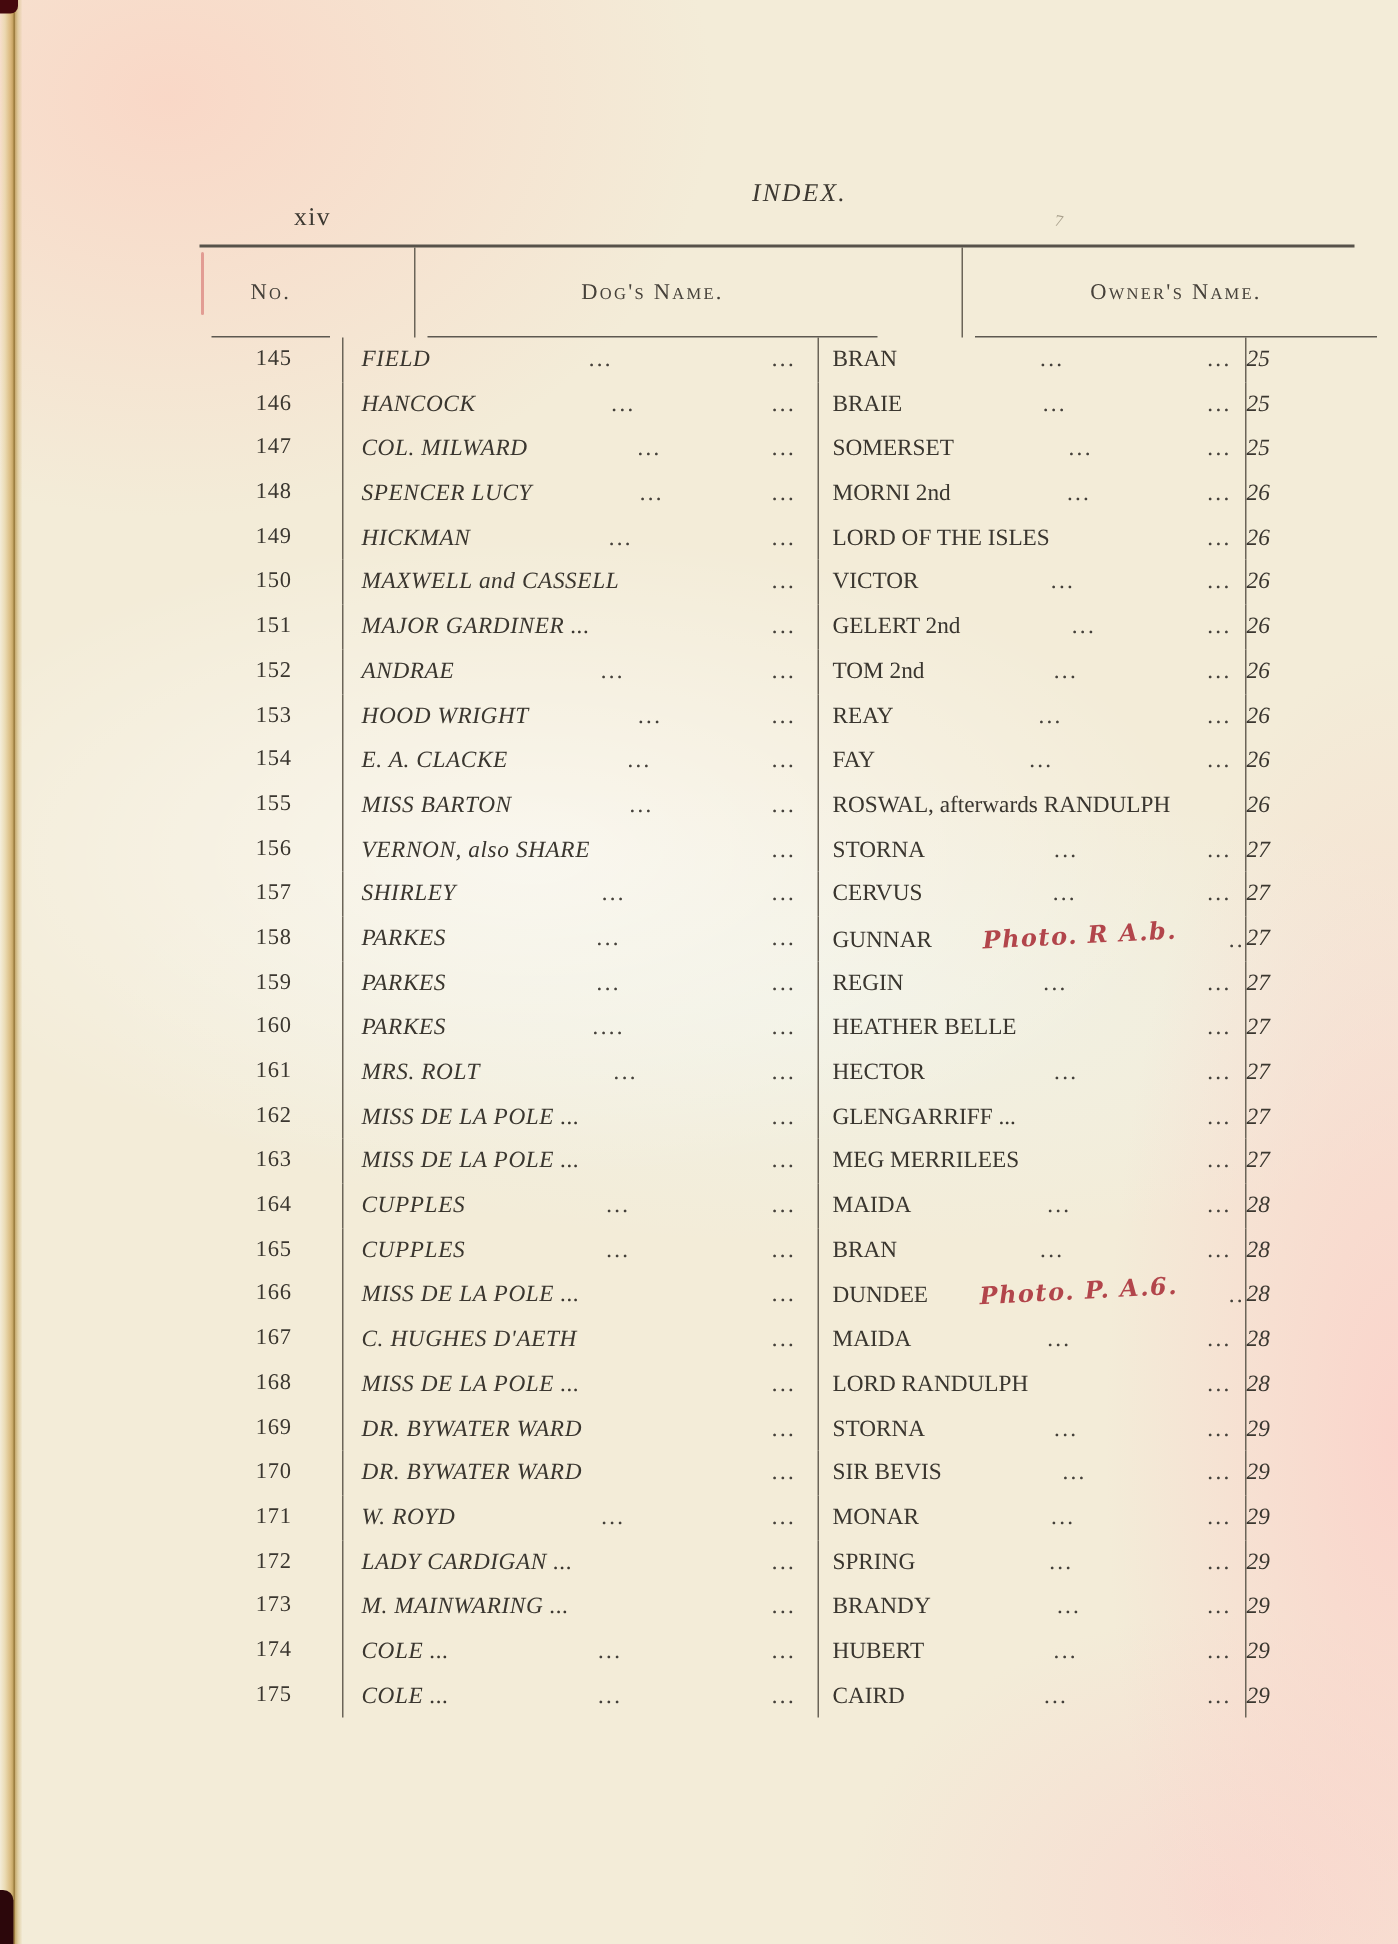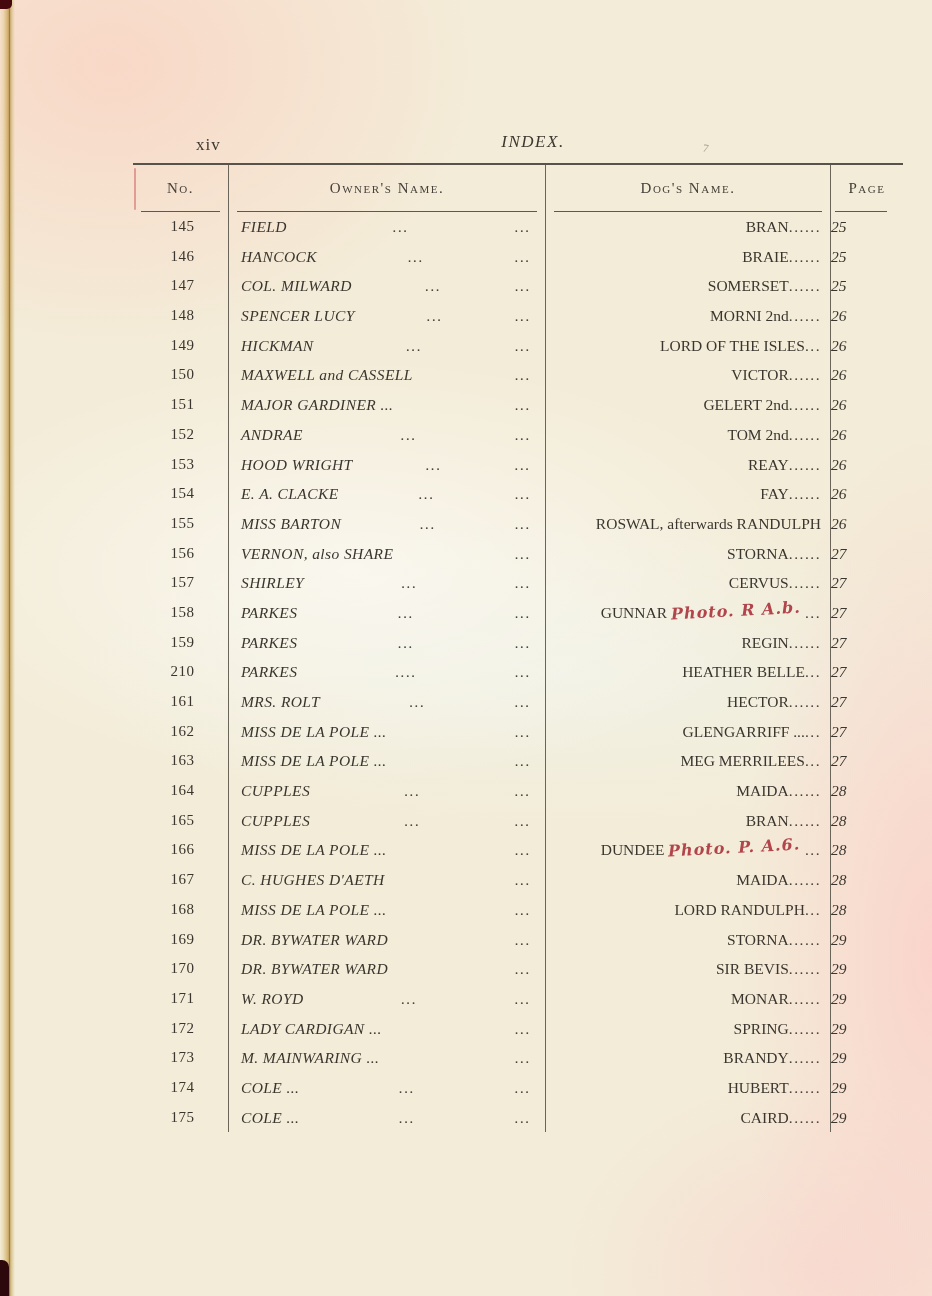--- a/index.html
+++ b/index.html
@@ -26,44 +26,44 @@
       rgba(240,228,200,0) 0%, #e8d6a8 22%, #cfa95f 48%, #a8812f 62%, #d9c491 80%, rgba(240,228,200,0) 100%);
     opacity:.75;
   }
   .binding-line{position:absolute;left:9px;top:0;width:1px;height:1296px;background:rgba(130,98,40,.55);}
   .corner-top{position:absolute;left:0;top:0;width:12px;height:9px;background:#45090d;border-bottom-right-radius:5px;}
   .corner-bottom{position:absolute;left:0;bottom:0;width:9px;height:36px;background:#2c070b;border-top-right-radius:7px;}
   .red-tick{position:absolute;left:134px;top:168px;width:2px;height:42px;background:rgba(205,88,88,0.5);border-radius:1px;}
   .scan-artifact{position:absolute;left:703px;top:144px;width:7px;height:9px;color:rgba(110,100,80,.55);font-size:11px;line-height:9px;transform:rotate(12deg);}
 
   .folio{position:absolute;left:196px;top:135px;font-size:17px;letter-spacing:1px;color:#3c3831;}
-  .title{position:absolute;left:133px;top:132px;width:800px;text-align:center;
+  .title{position:absolute;left:133px;top:119px;width:800px;text-align:center;
     font-style:italic;font-size:17px;letter-spacing:1.5px;color:#3c3831;}
 
   .itable{
     position:absolute;left:133px;top:163px;width:770px;
     border-top:2px solid #57524a;
   }
   .grid-row{display:grid;grid-template-columns:95px 317px 285px 73px;}
   .vline{border-left:1px solid #6b6458;}
 
-  .thead{height:47px;}
+  .thead{height:60px;gap:48px;}
   .th{
     position:relative;display:flex;align-items:center;justify-content:center;
     font-variant:small-caps;font-size:15px;letter-spacing:1.5px;color:#46413a;
   }
   .th::after{content:"";position:absolute;left:8px;right:8px;bottom:0;border-bottom:1.4px solid #5d5850;}
   .th.page-h::after{left:4px;right:16px;}
 
   .row{height:29.7px;line-height:29.7px;font-size:15.5px;}
   .c-no{text-align:center;padding-left:4px;font-size:15px;letter-spacing:.5px;}
   .c-owner{display:flex;justify-content:space-between;align-items:flex-start;padding:0 14px 0 12px;
     font-style:italic;letter-spacing:.4px;white-space:nowrap;overflow:hidden;}
-  .c-dog{display:flex;justify-content:flex-end;align-items:baseline;padding:0 9px 0 9px;
-    white-space:nowrap;overflow:hidden;}
+  .c-dog{display:flex;justify-content:space-between;align-items:baseline;padding:0 9px 0 9px;
+    white-space:nowrap;overflow:hidden;gap:30px;}
   .c-page{text-align:left;font-style:italic;font-size:15.5px;}
   .dots{letter-spacing:1.5px;color:#44403a;}
   .name{flex:0 0 auto;}
   .annotation{
     font-family:"DejaVu Serif", serif;font-style:italic;font-weight:bold;
     color:#b2454b;font-size:16px;letter-spacing:1px;
     transform:rotate(-3deg) translateY(-2px);flex:0 0 auto;margin:0 4px;
   }
 </style>
 </head>
@@ -76,22 +76,22 @@
   <div class="corner-bottom"></div>
   <div class="red-tick"></div>
   <div class="scan-artifact">7</div>
 
   <div class="folio">xiv</div>
   <div class="title">INDEX.</div>
 
   <div class="itable">
     <div class="grid-row thead">
       <div class="th">No.</div>
+      <div class="th vline">Dog's Name.</div>
       <div class="th vline">Owner's Name.</div>
-      <div class="th vline">Dog's Name.</div>
       <div class="th vline page-h">Page</div>
     </div>
     <div id="rows">
         <div class="grid-row row">
       <div class="c-no">145</div>
       <div class="c-owner vline">
         <span class="name">FIELD</span>
       <span class="dots">...</span>
             <span class="dots">...</span>
           </div>
@@ -286,21 +286,21 @@
             <span class="dots">...</span>
           </div>
       <div class="c-dog vline">
         <span class="name">REGIN</span>
       <span class="dots">...</span>
             <span class="dots">...</span>
           </div>
       <div class="c-page vline">27</div>
     </div>
         <div class="grid-row row">
-      <div class="c-no">210</div>
+      <div class="c-no">160</div>
       <div class="c-owner vline">
         <span class="name">PARKES</span>
       <span class="dots">....</span>
             <span class="dots">...</span>
           </div>
       <div class="c-dog vline">
         <span class="name">HEATHER BELLE</span>
       <span class="dots">...</span>
           </div>
       <div class="c-page vline">27</div>

